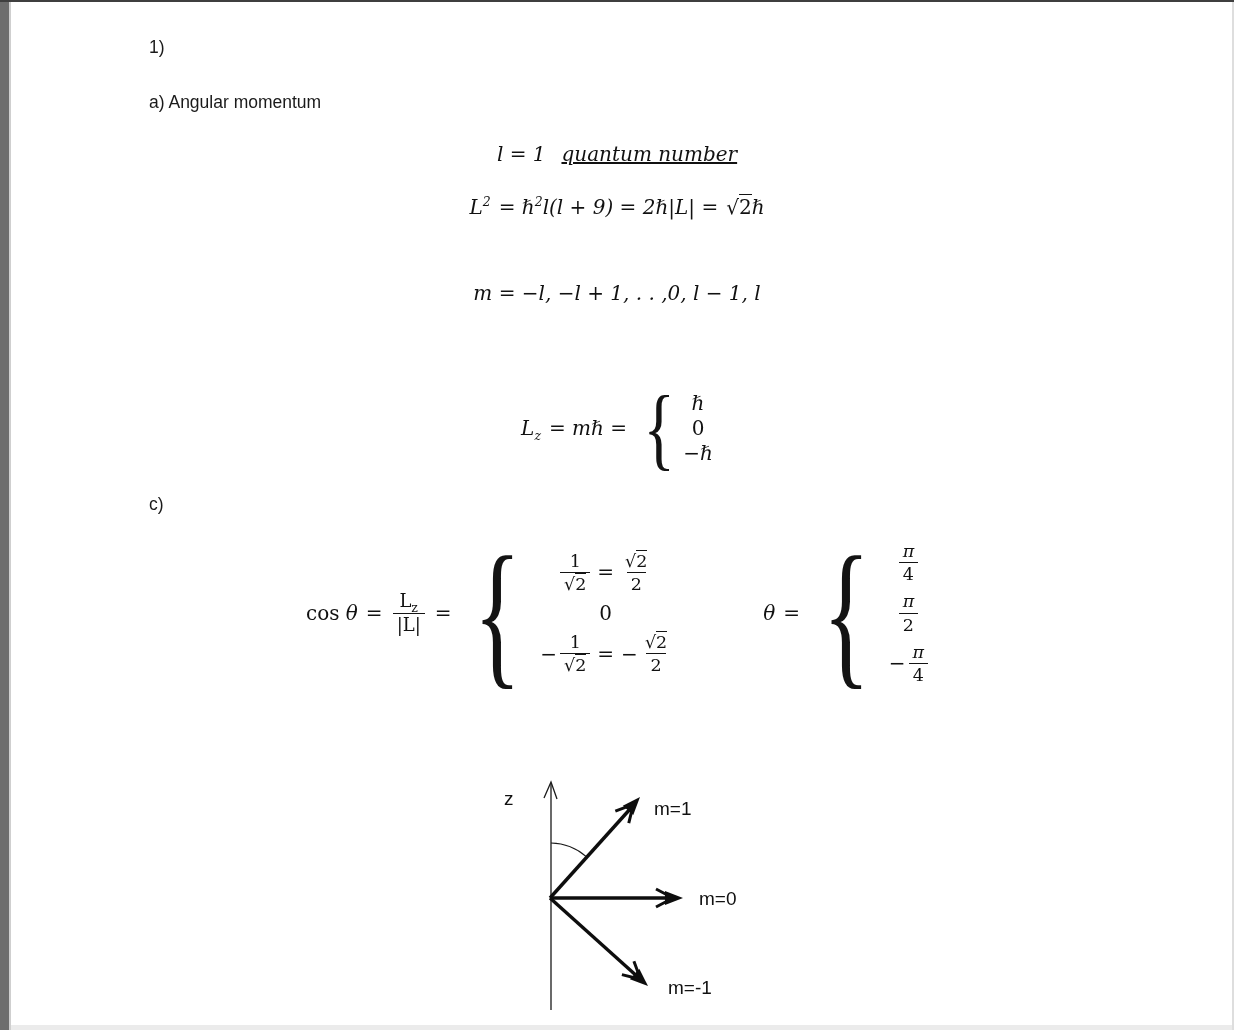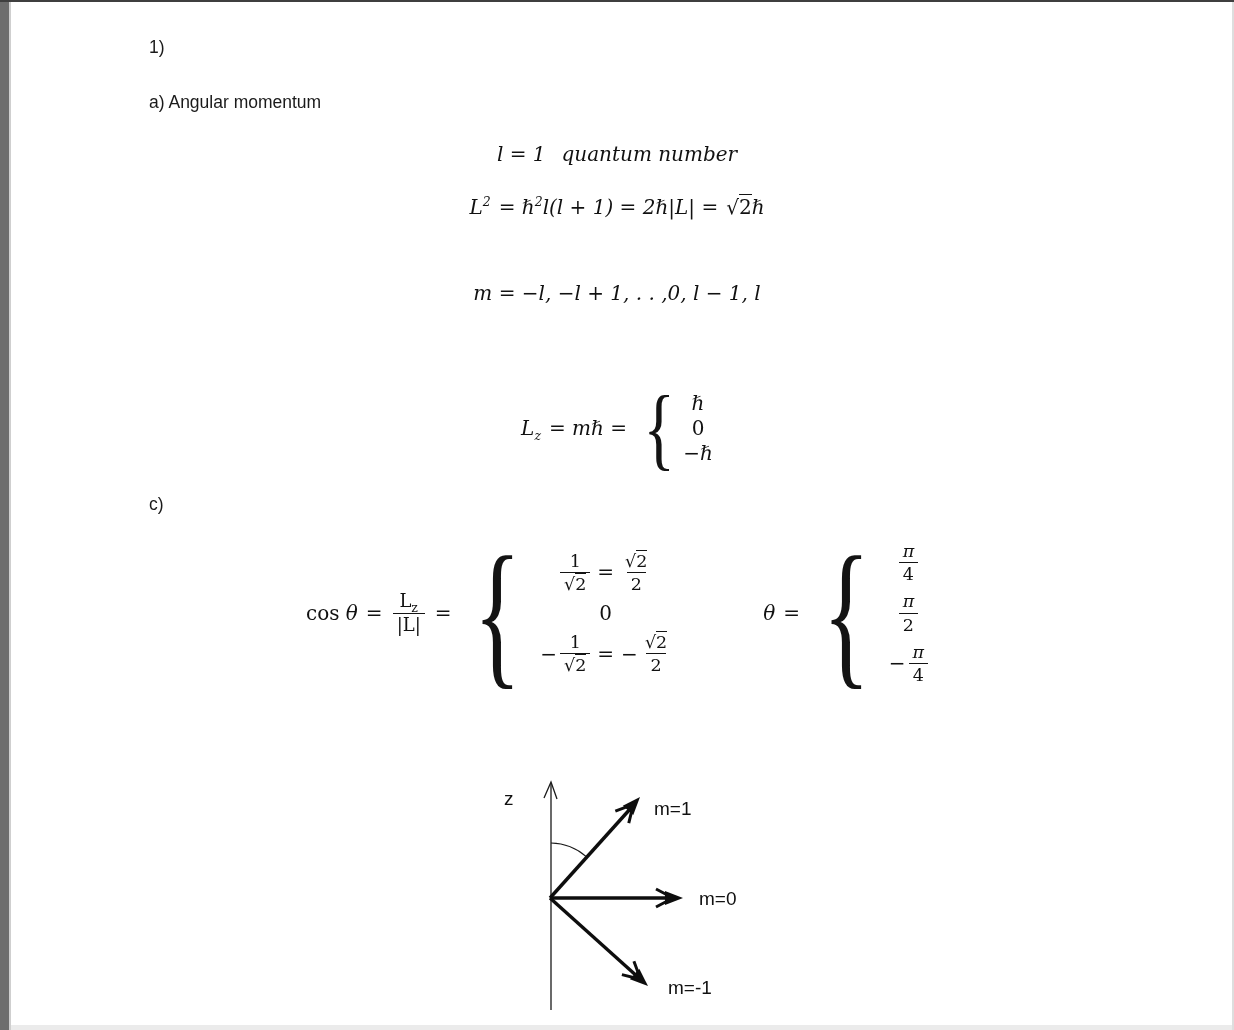--- a/index.html
+++ b/index.html
@@ -24,21 +24,21 @@
     white-space:pre;
   }
   .eqrow {
     position:absolute; left:0; width:100%;
     display:flex; justify-content:center; align-items:center;
     font-family:"DejaVu Serif", serif; font-style:italic; font-size:20px; color:#111;
   }
   sup { font-size:12.5px; vertical-align:super; line-height:0; }
   sub { font-size:12.5px; vertical-align:sub;   line-height:0; }
   .rm { font-style:normal; }
-  .gap16 { margin-left:16px; }
+  .gap16 { margin-left:16px;text-decoration:underline; }
   .gap8  { margin-left:8px; }
   .gap34 { }
 
   .rad { border-top:1.6px solid #141414; }
   .sqrt-wrap { white-space:nowrap; }
 
   .frac { display:inline-flex; flex-direction:column; align-items:center; font-style:normal; font-size:17.5px; line-height:1.15; text-align:center; }
   .frac .num { padding:0 4px 1px; display:inline-block; }
   .frac .den { border-top:1.6px solid #141414; padding:1px 4px 0; display:inline-block; }
   .frac .it  { font-style:italic; }
@@ -73,21 +73,21 @@
   <div class="heading" style="left:149px; top:37px">1)</div>
   <div class="heading" style="left:149px; top:92px">a) Angular momentum</div>
   <div class="heading" style="left:149px; top:494px">c)</div>
 
   <div class="mathline" style="top:140px; height:26px">
     <span>l = 1</span>
     <span class="gap16">quantum number</span>
   </div>
 
   <div class="mathline" style="top:191px; height:28px">
-    <span><span>L</span><sup>2</sup><span class="gap8">= ℏ</span><sup>2</sup><span>l(l + 1) = 2ℏ</span></span>
+    <span><span>L</span><sup>2</sup><span class="gap8">= ℏ</span><sup>2</sup><span>l(l + 9) = 2ℏ</span></span>
     <span class="gap34 sqrt-wrap"><span>|L| =</span><span class="gap8 rm">√</span><span class="rad rm">2</span><span>ℏ</span></span>
   </div>
 
   <div class="mathline" style="top:279px; height:26px">m = −l, −l + 1, . . ,0, l − 1, l</div>
 
   <div class="eqrow" style="top:386px; height:84px">
     <span><span>L</span><sub>z</sub><span class="gap8">= mℏ =</span></span>
     <span class="brace brace-md">{</span>
     <span class="cases-col cases-md">
       <span>ℏ</span>

